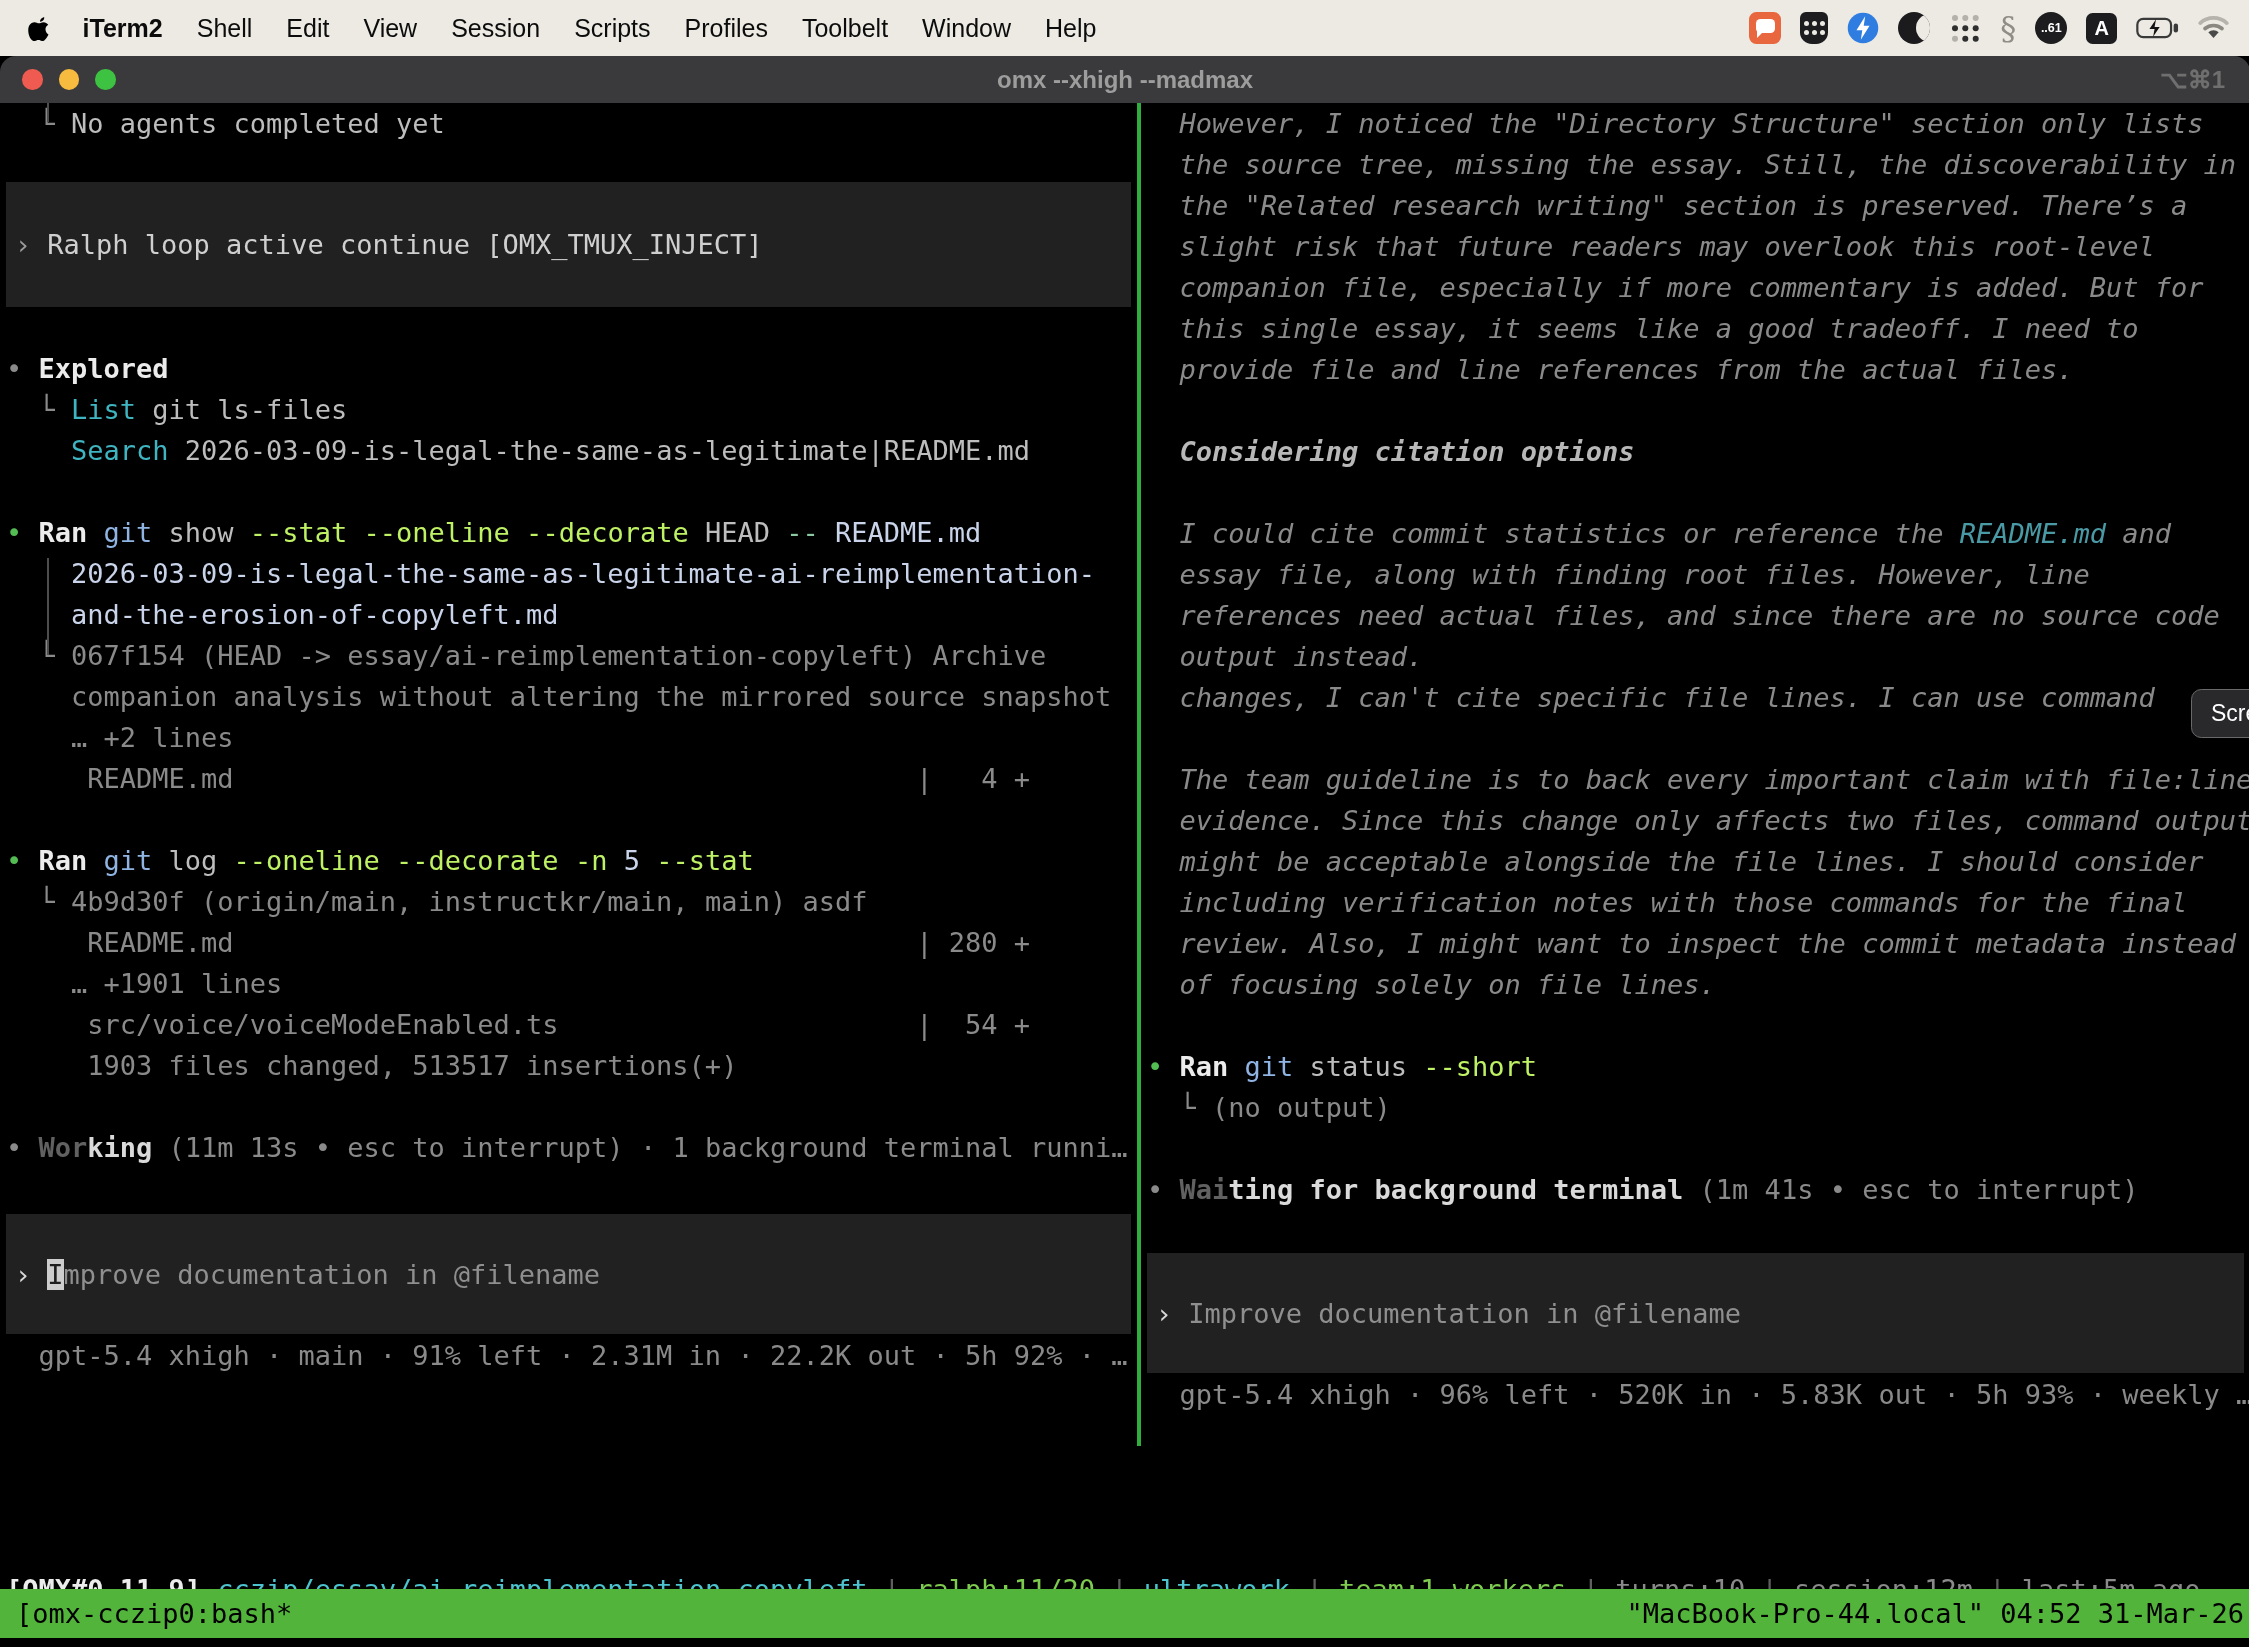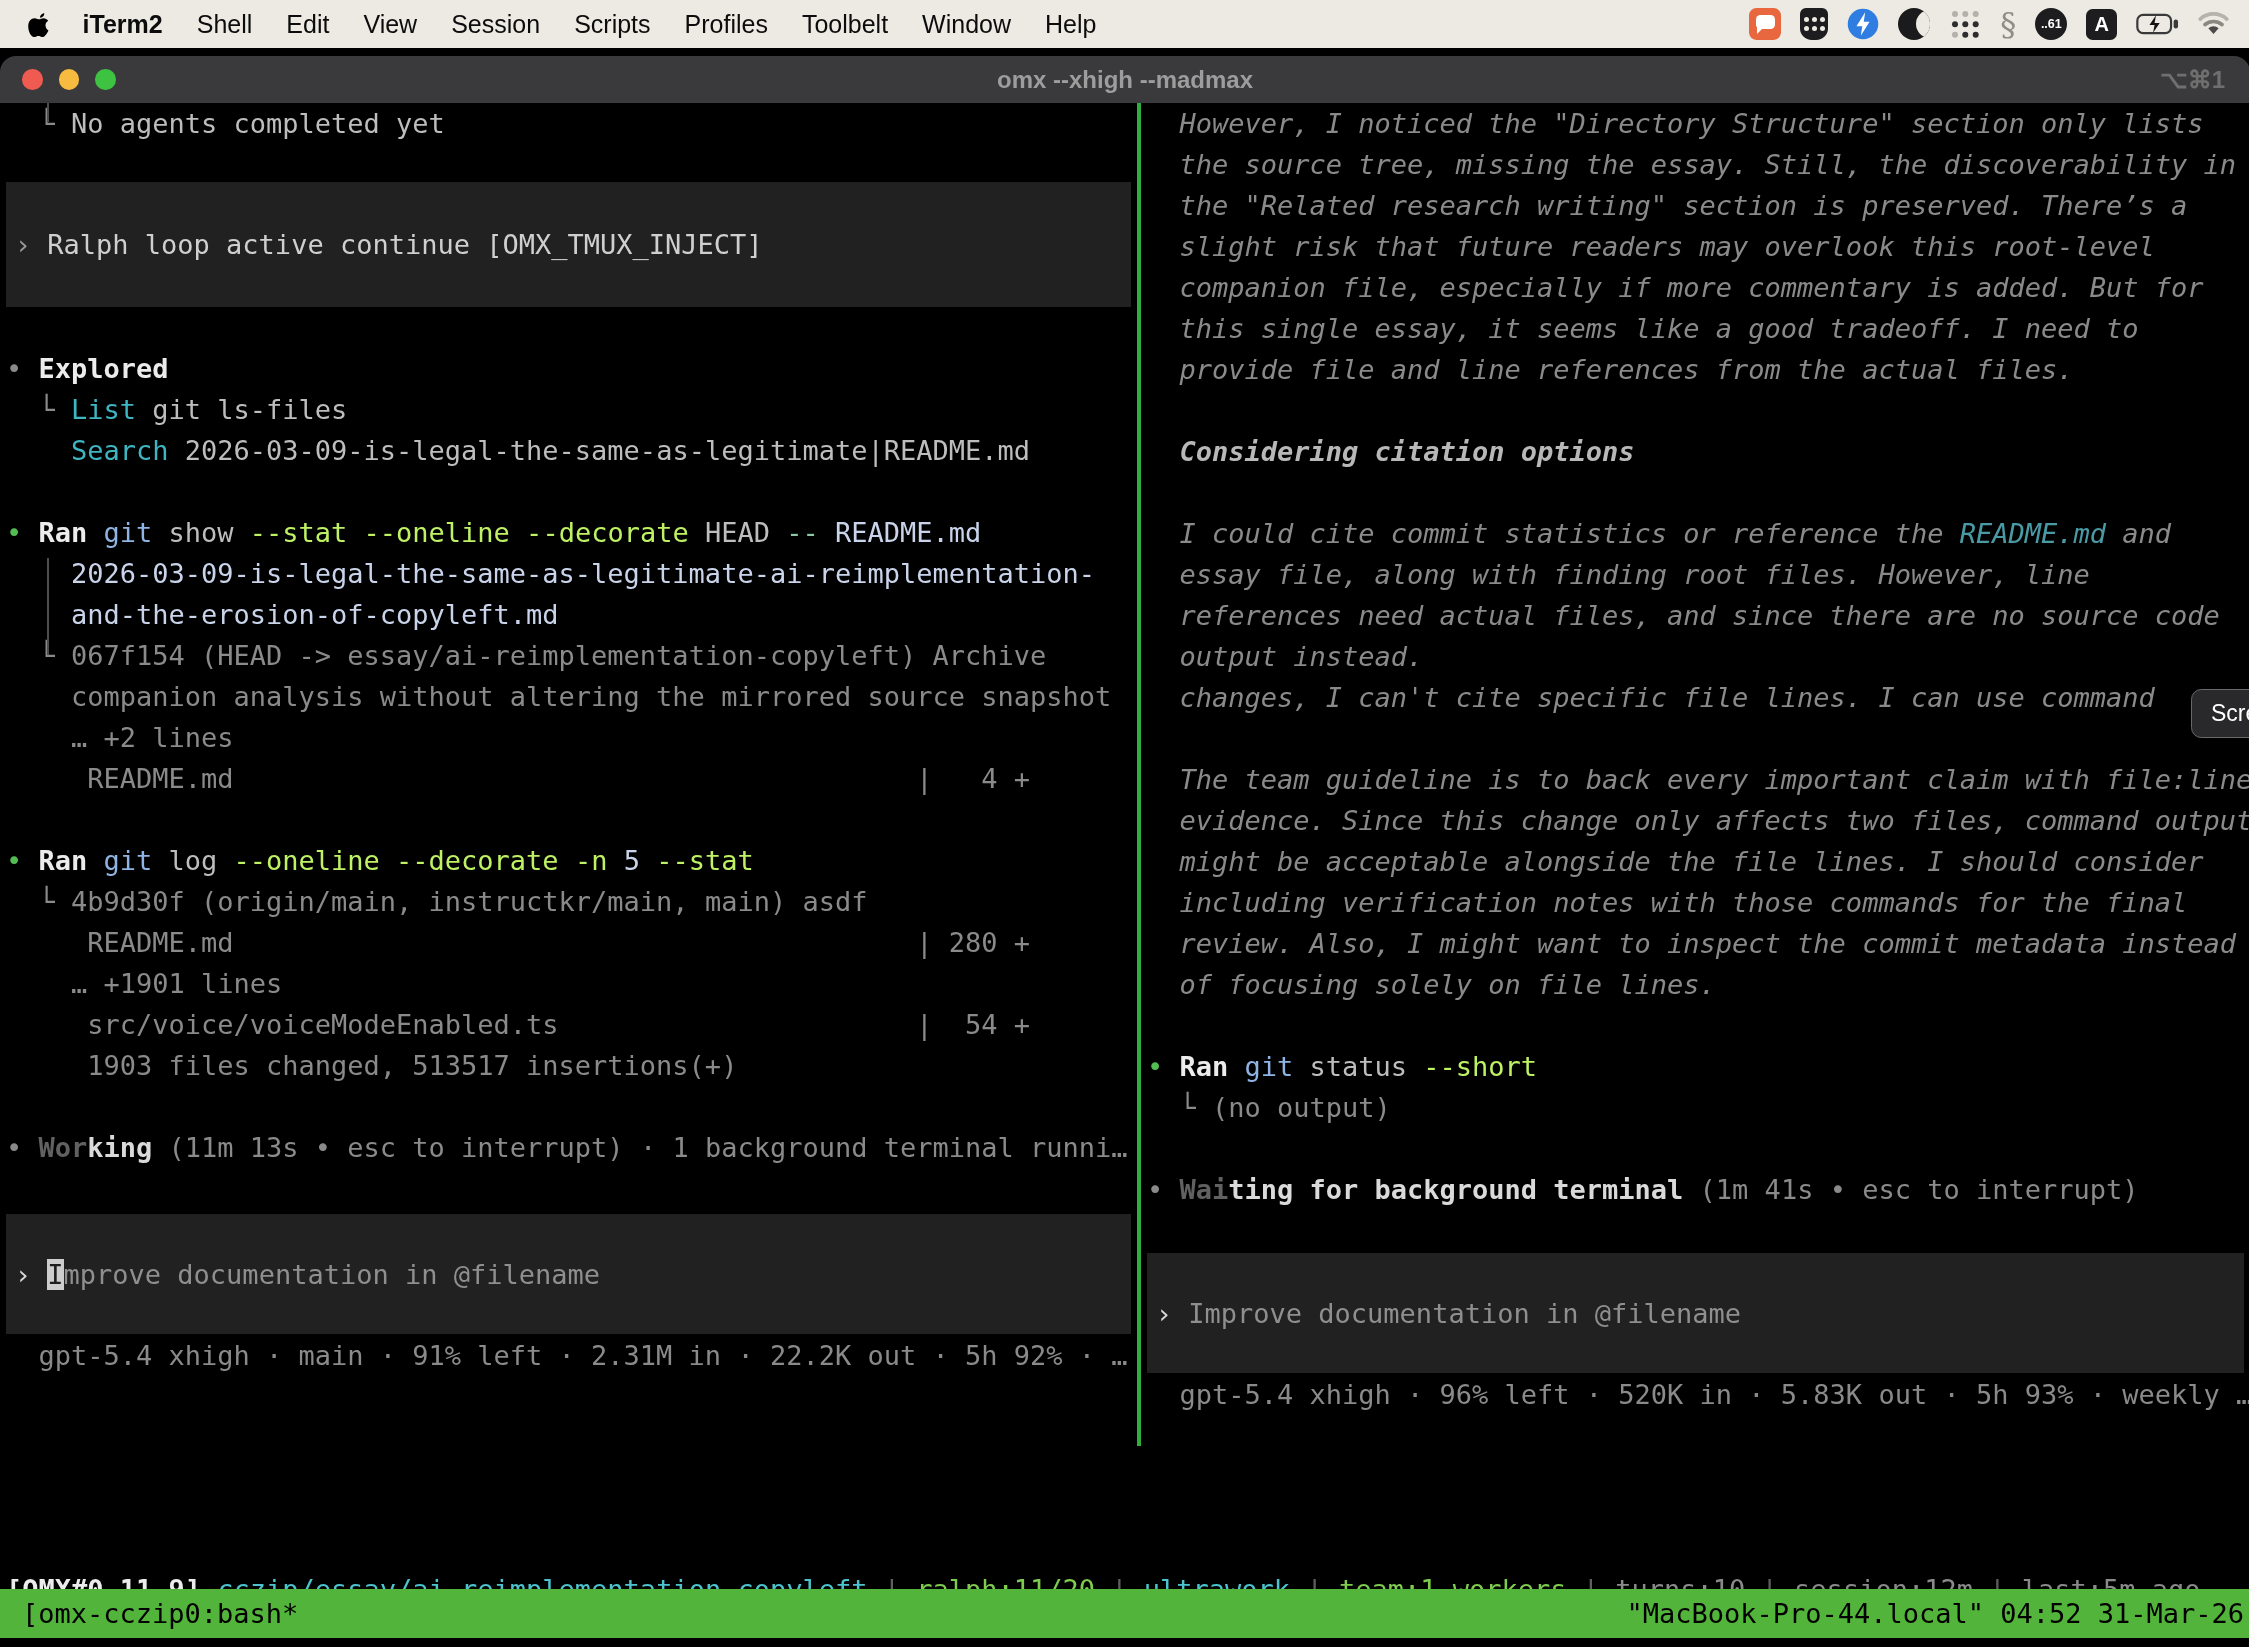--- a/index.html
+++ b/index.html
@@ -1,20 +1,20 @@
 <!DOCTYPE html>
 <html style="font-size:11.8px"><head>
 <meta charset="utf-8">
 <style>
   html,body{margin:0;padding:0;}
   body{width:2250px;height:1648px;background:#000;overflow:hidden;position:relative;
        font-family:"DejaVu Sans Mono",monospace;}
 
   
-  .menubar{position:absolute;top:0;left:0;right:0;height:48px;background:#eceae3;
+  .menubar{position:absolute;top:0;left:0;right:0;height:56px;background:#eceae3;
            display:flex;font-family:"Liberation Sans",sans-serif;
            font-size:25px;color:#0c0c0c;z-index:40;}
   .apple{margin-left:28px;display:flex;align-items:center;}
   .menu-items{display:flex;align-items:center;gap:34px;margin-left:31px;}
   .menu-items .mitem{white-space:nowrap;}
   .menu-items .mitem:first-child{font-weight:bold;}
   .extras{margin-left:auto;display:flex;align-items:center;gap:19px;margin-right:20.7px;}
   .ic{display:flex;align-items:center;justify-content:center;position:relative;}
   .ic-chat{width:32px;height:32px;background:#e8673f;border-radius:7.4px;overflow:hidden;}
   .ic-chat .bubble{width:19px;height:14.8px;background:#fff;border-radius:4.4px;position:absolute;top:6.6px;left:6.6px;}
@@ -87,21 +87,21 @@
   .t-bright{color:#cfcfcf;}
   .t-dim{color:#8f8f8f;}
   .cursor{background:#cdcdcd;color:#1e1e1e;}
 
   .vline{position:absolute;width:2.2px;background:#4d4d4d;}
 
   
   .omx-line{position:absolute;left:5.9px;top:1466px;right:0;}
   .tmuxbar{position:absolute;left:0;top:1589px;right:0;height:49px;background:#53b43c;
            color:#000;font-size:27px;line-height:49px;white-space:pre;display:flex;}
-  .tmux-left{padding-left:22px;}
+  .tmux-left{padding-left:16px;}
   .tmux-right{margin-left:auto;padding-right:5.9px;}
 
   
   .tooltip{position:absolute;left:2191px;top:689px;width:103px;height:49px;background:#29292b;
            border:1.5px solid #6a6a6a;border-radius:10.3px;color:#fff;
            font-family:"Liberation Sans",sans-serif;font-size:23px;line-height:46px;
            padding-left:19px;box-sizing:border-box;z-index:50;}
 </style>
 </head>
 <body>

